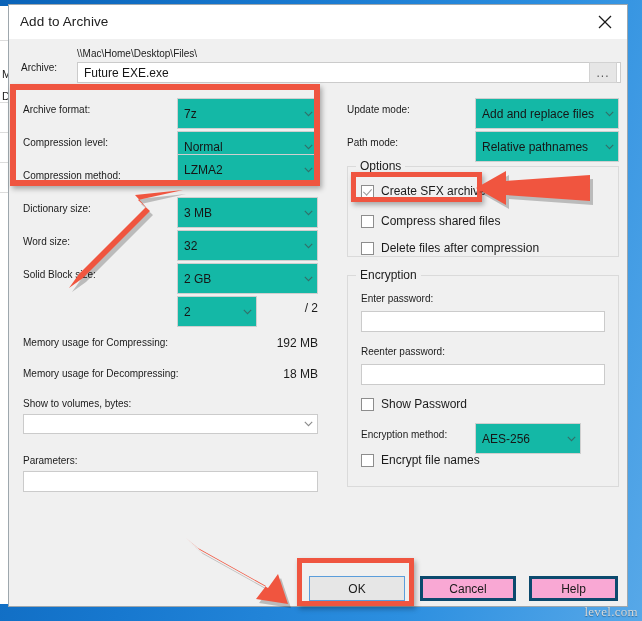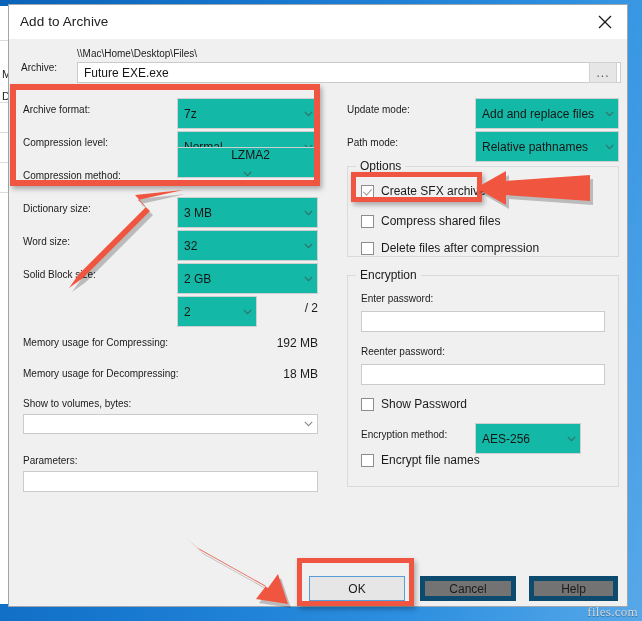--- a/index.html
+++ b/index.html
@@ -191,22 +191,22 @@
     font-size: 12px;
     color: #555;
     letter-spacing: 1px;
     cursor: default;
   }
 
   
   .dlgbtn {
     position: absolute;
     height: 25px;
-    background: #737373;
-    border: 5px solid #0c4a6e;
+    background: #f9a8d4;
+    border: 3px solid #0c4a6e;
     box-sizing: border-box;
     font-size: 12px;
     color: #1b1b1b;
     display: flex;
     align-items: center;
     justify-content: center;
     cursor: default;
   }
   .dlgbtn.default {
     border: 1px solid #5b9ddb;
@@ -295,21 +295,21 @@
     <div class="combo" style="left:168px; top:92px; width:141px;">
       <div class="ctext">Normal</div>
       <div class="carrow">
         <svg width="9" height="6" viewBox="0 0 9 6">
             <polyline points="0.8,0.8 4.5,4.6 8.2,0.8" fill="none" stroke="#444" stroke-width="1.1"></polyline>
           </svg>
       </div>
     </div>
 
     <div class="lbl" style="left:14px; top:130px;">Compression method:</div>
-    <div class="combo" style="left:168px; top:108px; width:141px;flex-direction:column;">
+    <div class="combo" style="left:168px; top:115px; width:141px;">
       <div class="ctext">LZMA2</div>
       <div class="carrow">
         <svg width="9" height="6" viewBox="0 0 9 6">
             <polyline points="0.8,0.8 4.5,4.6 8.2,0.8" fill="none" stroke="#444" stroke-width="1.1"></polyline>
           </svg>
       </div>
     </div>
 
     <div class="lbl" style="left:14px; top:163px;">Dictionary size:</div>
     <div class="combo" style="left:168px; top:158px; width:141px;">
@@ -461,13 +461,13 @@
   </g>
 </svg>
 
 <svg class="arrow-svg" style="left:186px; top:538px; width:126px; height:72px;" viewBox="0 0 126 72">
   <g>
     <path d="M 0 0 L 14 12 L 82 50 L 92 36 L 102 66 L 70 61 L 80 48 L 12 10 Z" fill="rgba(0,0,0,0.22)" transform="translate(3,4)"></path>
     <path d="M 0 0 L 14 12 L 82 50 L 92 36 L 102 66 L 70 61 L 80 48 L 12 10 Z" fill="#f0553f"></path>
   </g>
 </svg>
 
-<div id="watermark">files.com</div>
+<div id="watermark">level.com</div>
 
 </body></html>

